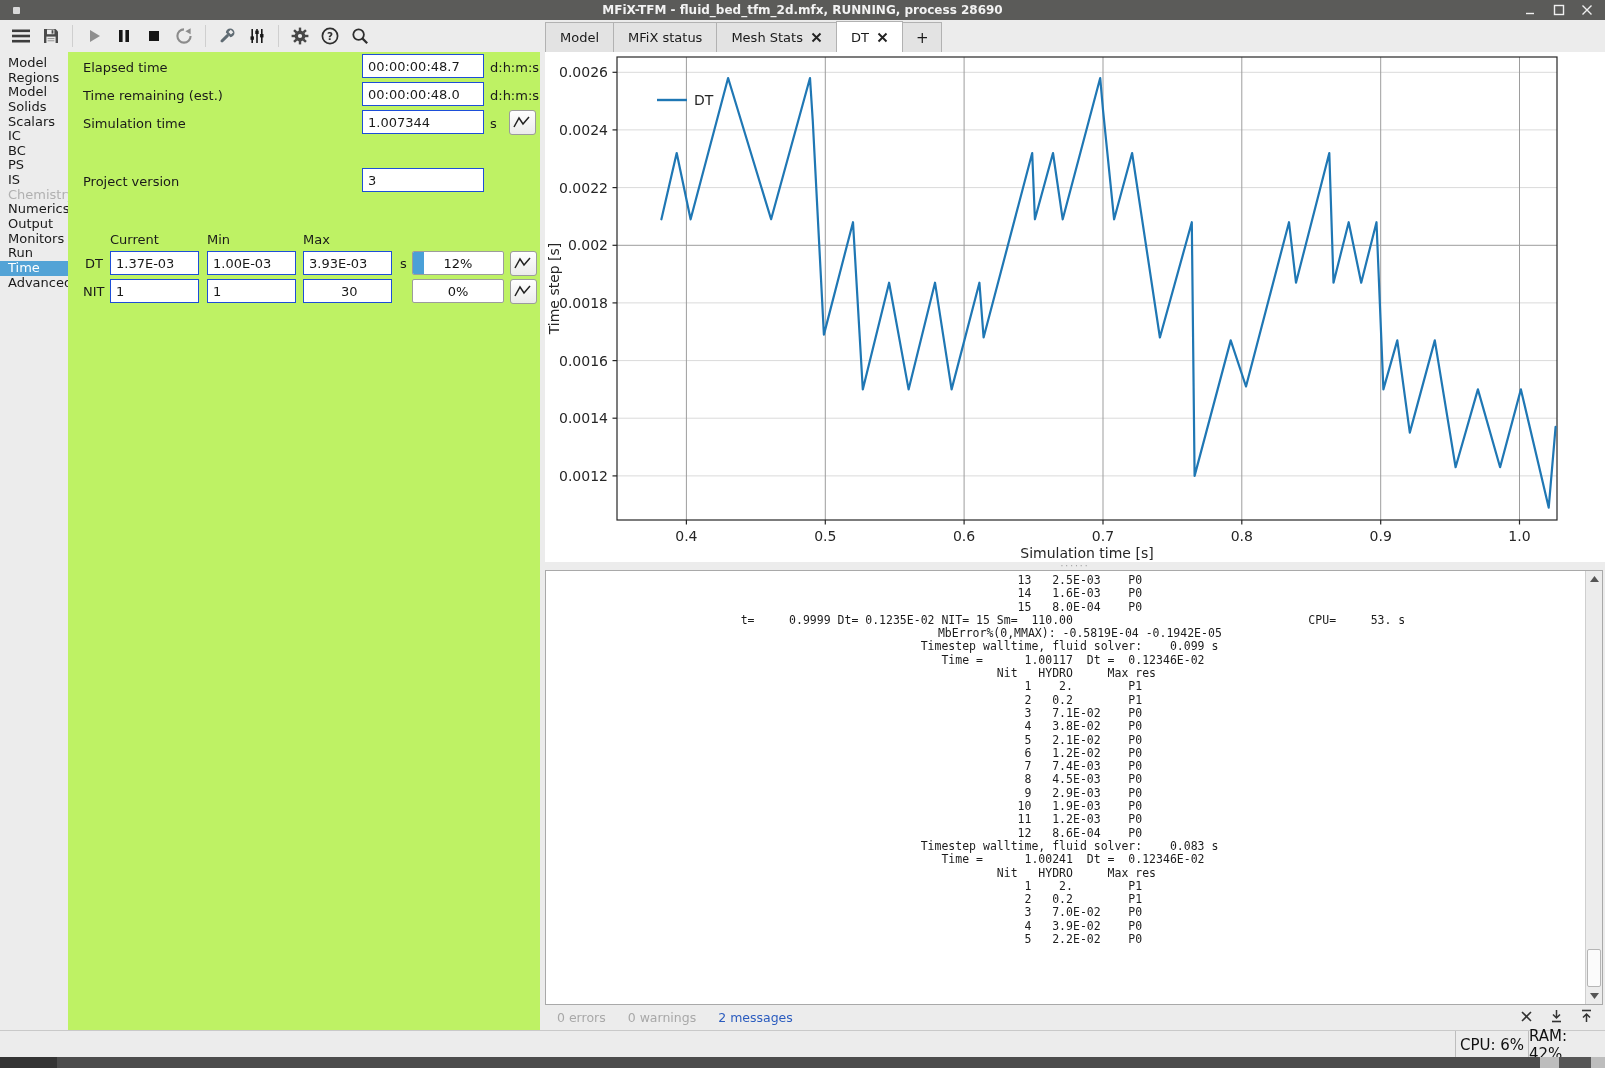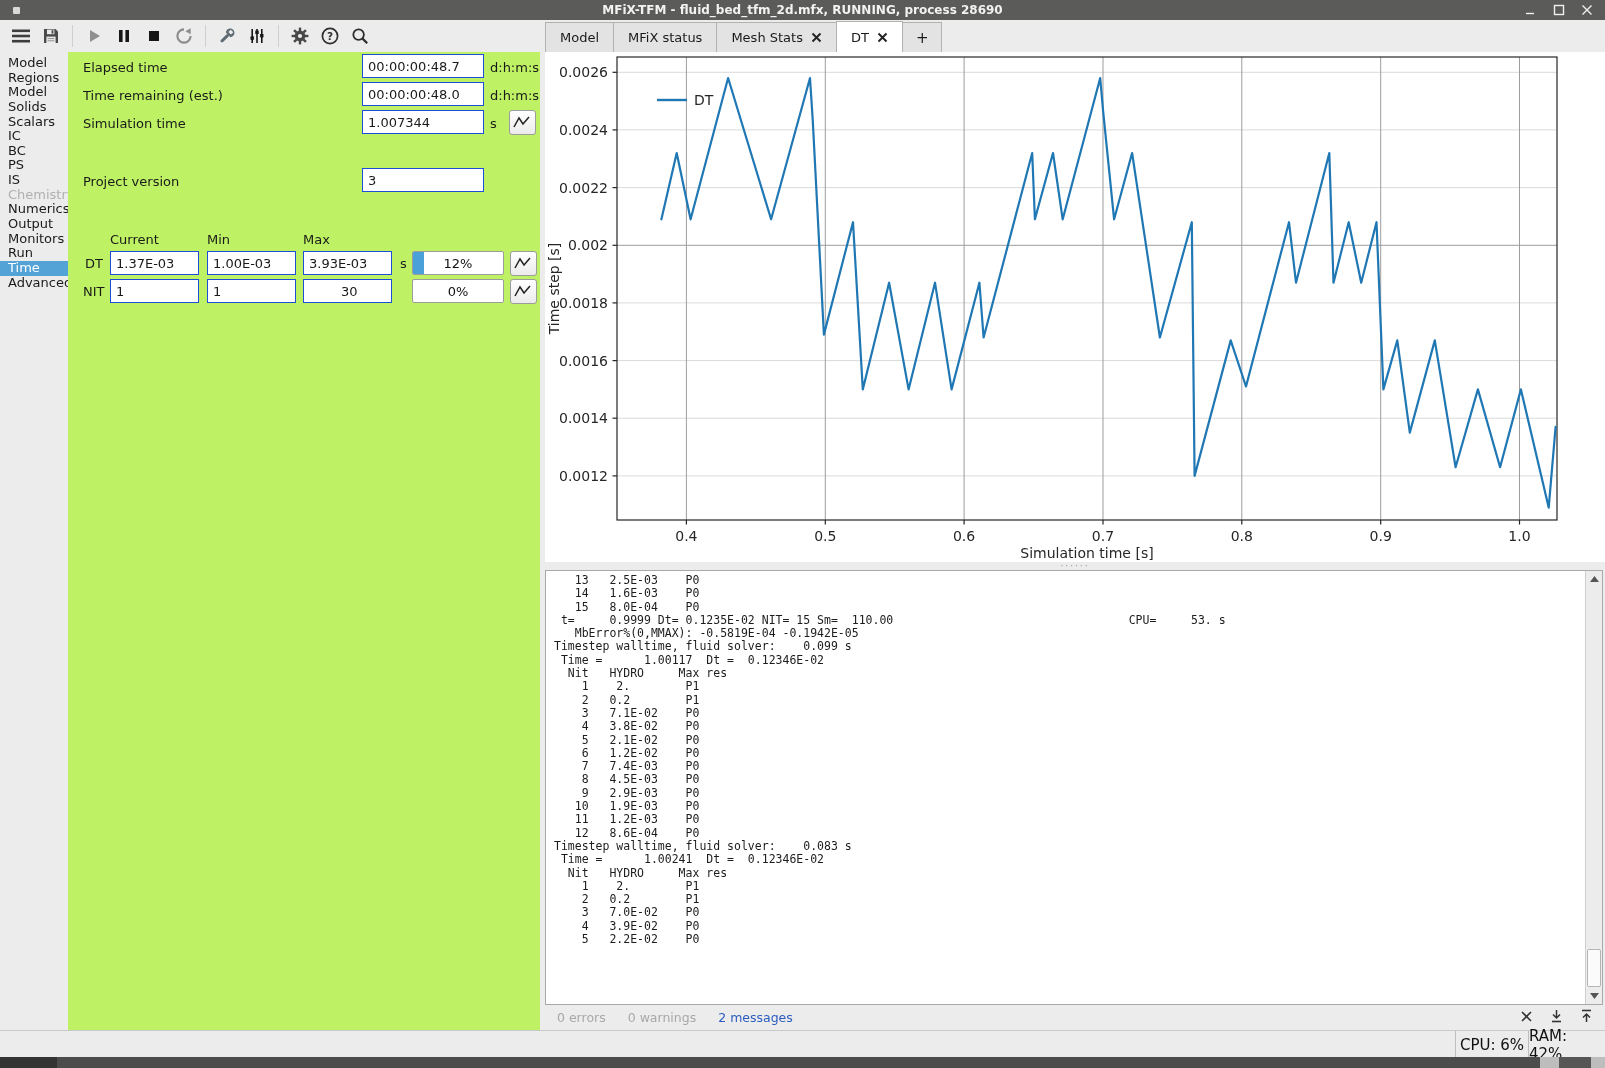--- a/index.html
+++ b/index.html
@@ -39,21 +39,21 @@
   .plotbtn{position:absolute;width:27px;height:25px;border:1px solid #9c9c9c;border-radius:3px;
     background:linear-gradient(#ffffff,#ebebeb);display:flex;align-items:center;justify-content:center;}
   .pbar{position:absolute;height:24px;border:1px solid #9c9c9c;border-radius:2px;background:#fff;overflow:hidden;}
   .pbar .chunk{position:absolute;left:0;top:0;bottom:0;background:#4aa0d8;}
   .pbar .ptext{position:absolute;inset:0;display:flex;align-items:center;justify-content:center;font-size:13px;color:#111;}
   
   .rightpane{position:absolute;left:545px;top:0;width:1060px;height:100%;background:#ececec;}
   .chartpanel{position:absolute;left:0;top:0;width:1060px;height:510px;background:#fff;}
   .hsplit{position:absolute;left:0;top:510px;width:100%;height:8px;display:flex;align-items:center;justify-content:center;}
   .hsplit .dots{color:#9a9a9a;font-size:9px;letter-spacing:2px;line-height:4px;}
-  .logpanel{position:absolute;left:0;top:518px;width:1058px;height:435px;background:#fff;border:1px solid #a9a9a9;}
+  .logpanel{position:absolute;left:0;top:518px;width:1058px;height:435px;background:#fff;border:1px solid #a9a9a9;text-align:center;}
   .logpre{position:absolute;left:0;top:0;right:17px;bottom:0;margin:0;padding:3px 0 0 8px;overflow:hidden;
     font-family:"DejaVu Sans Mono","Liberation Mono",monospace;font-size:11.5px;line-height:13.3px;color:#1c1c1c;}
   .vscroll{position:absolute;right:0;top:0;width:17px;bottom:0;background:#ececec;border-left:1px solid #cfcfcf;}
   .vscroll .sbtn{position:absolute;left:0;width:16px;height:16px;display:flex;align-items:center;justify-content:center;}
   .vscroll .sthumb{position:absolute;left:1px;width:14px;height:38px;background:#fbfbfb;border:1px solid #b5b5b5;border-radius:2px;}
   .msgrow{position:absolute;left:0;top:953px;width:100%;height:25px;display:flex;align-items:center;gap:22px;padding-left:12px;font-size:12.5px;}
   .msg-muted{color:#a8a8a8;}
   .msg-link{color:#2b5cbf;}
   .msgicons{position:absolute;right:12px;top:0;height:25px;display:flex;align-items:center;gap:17px;}
   

